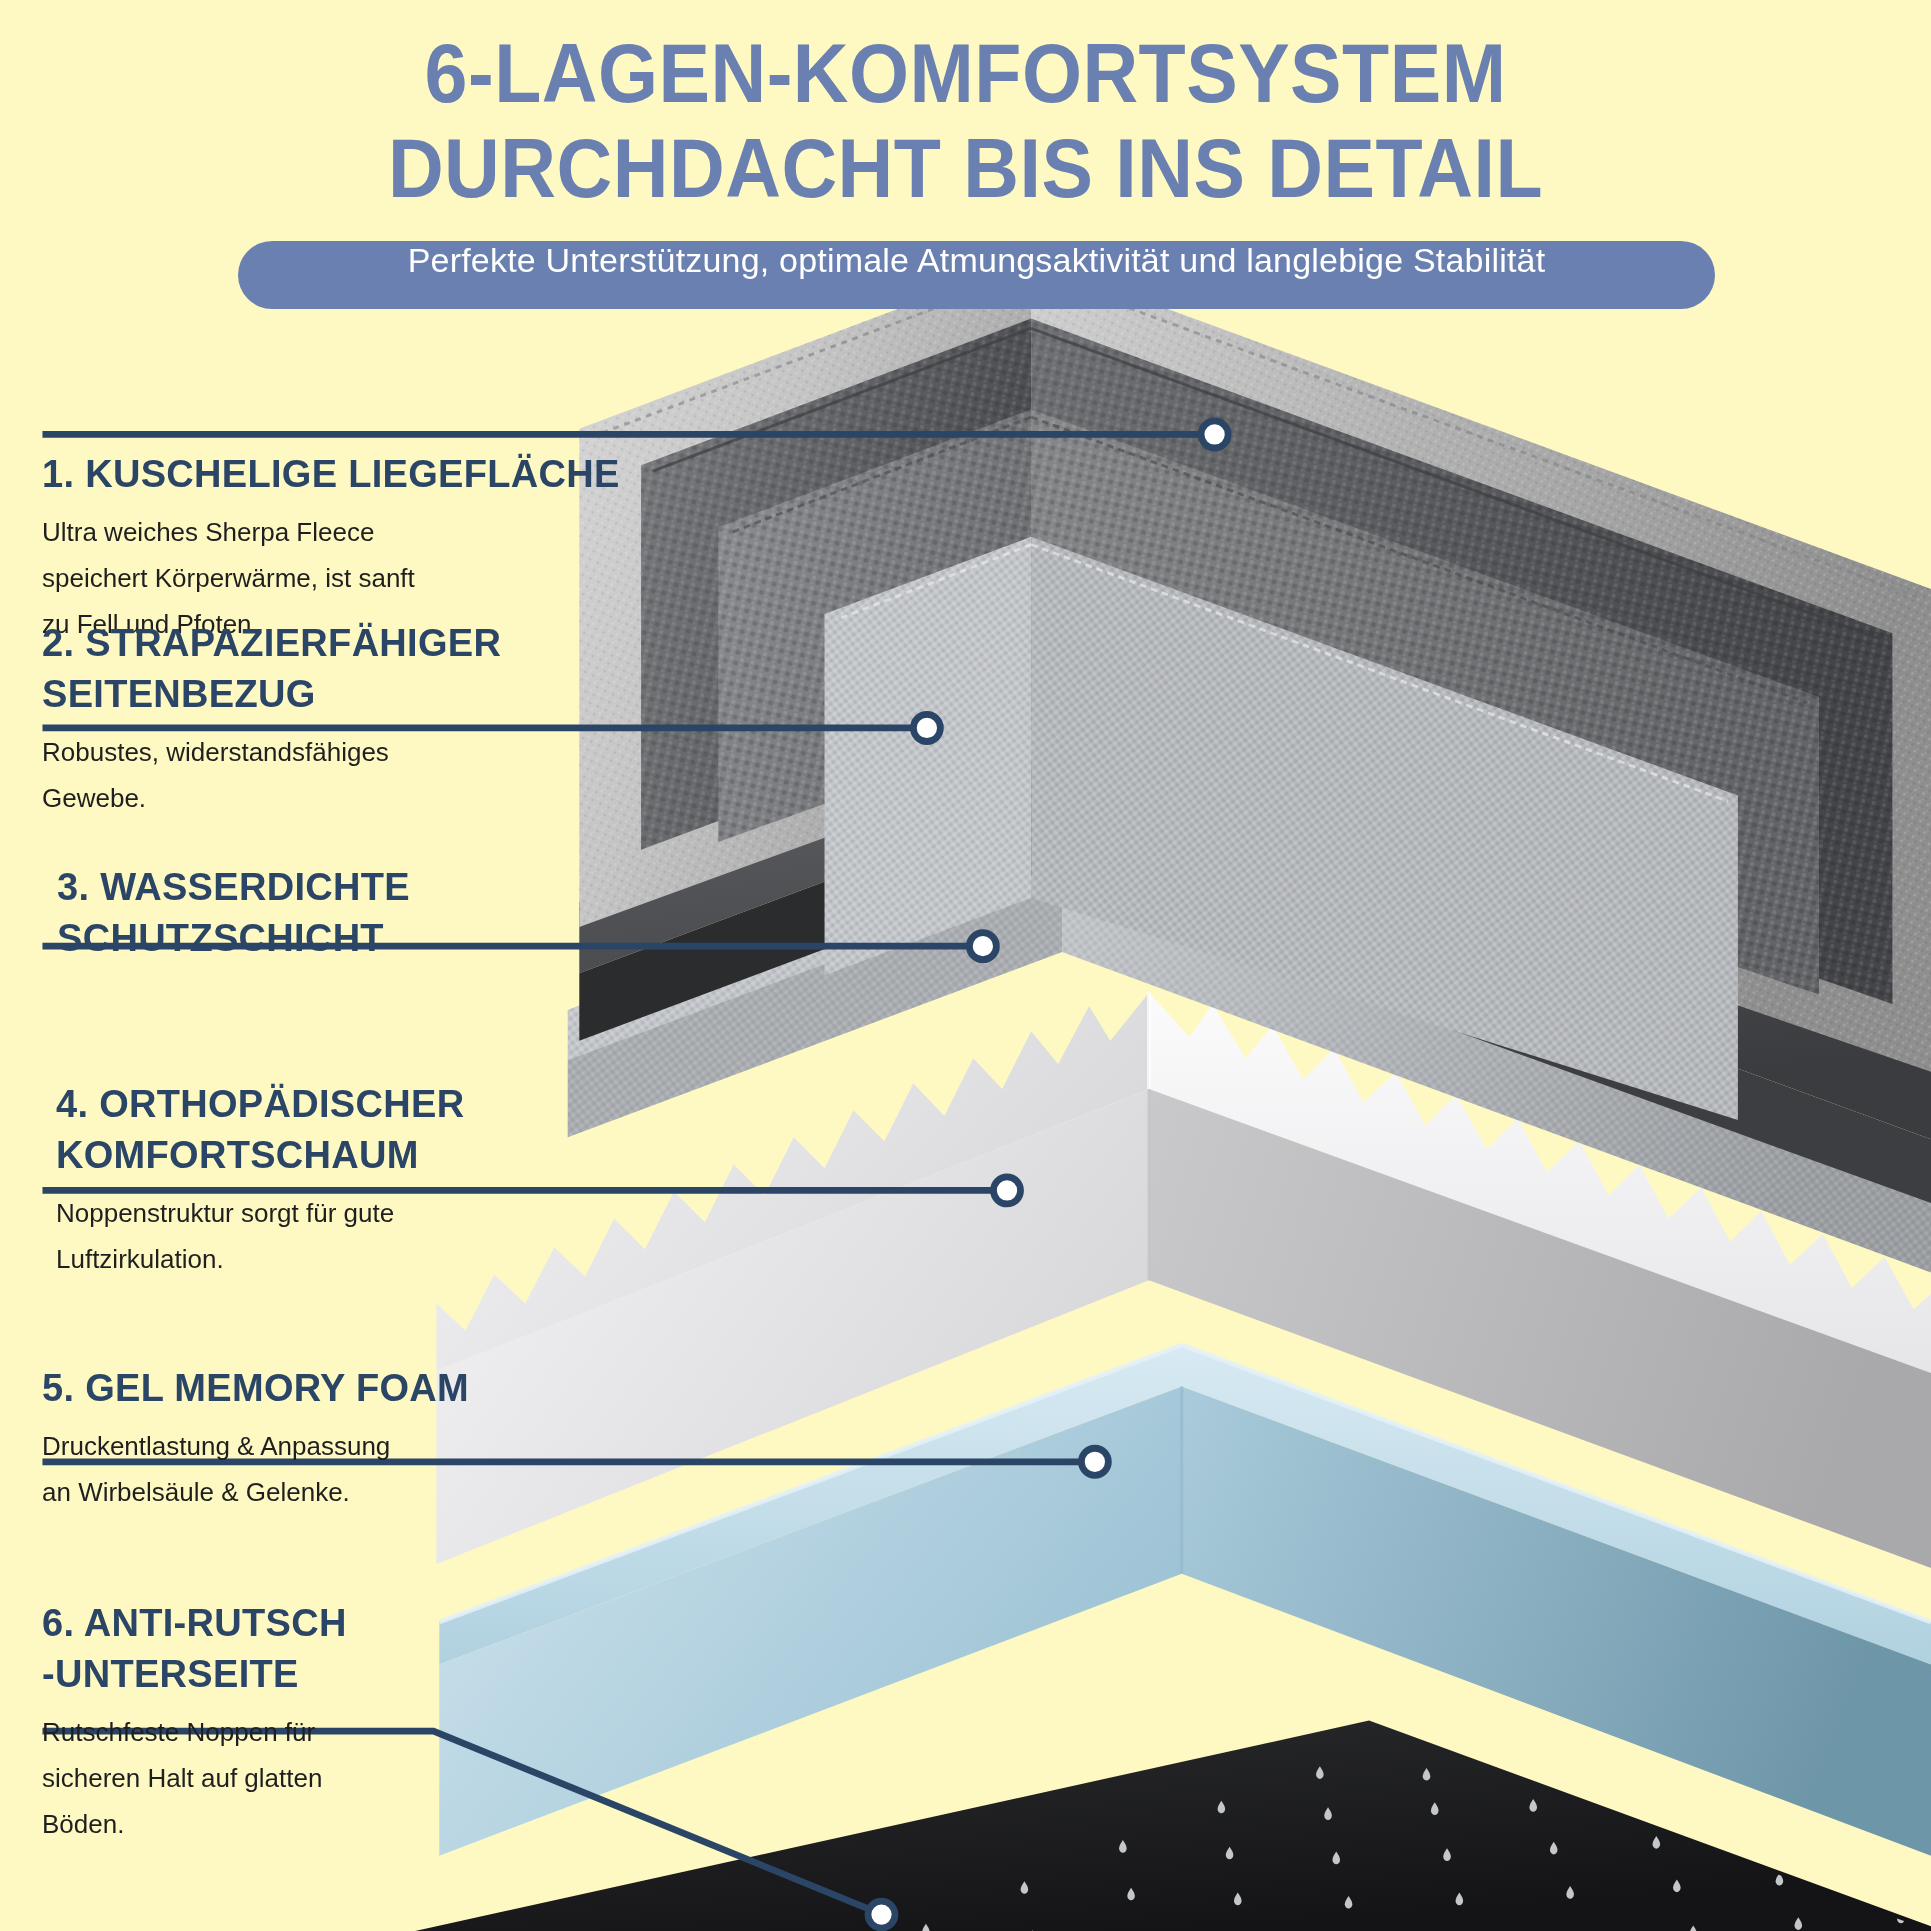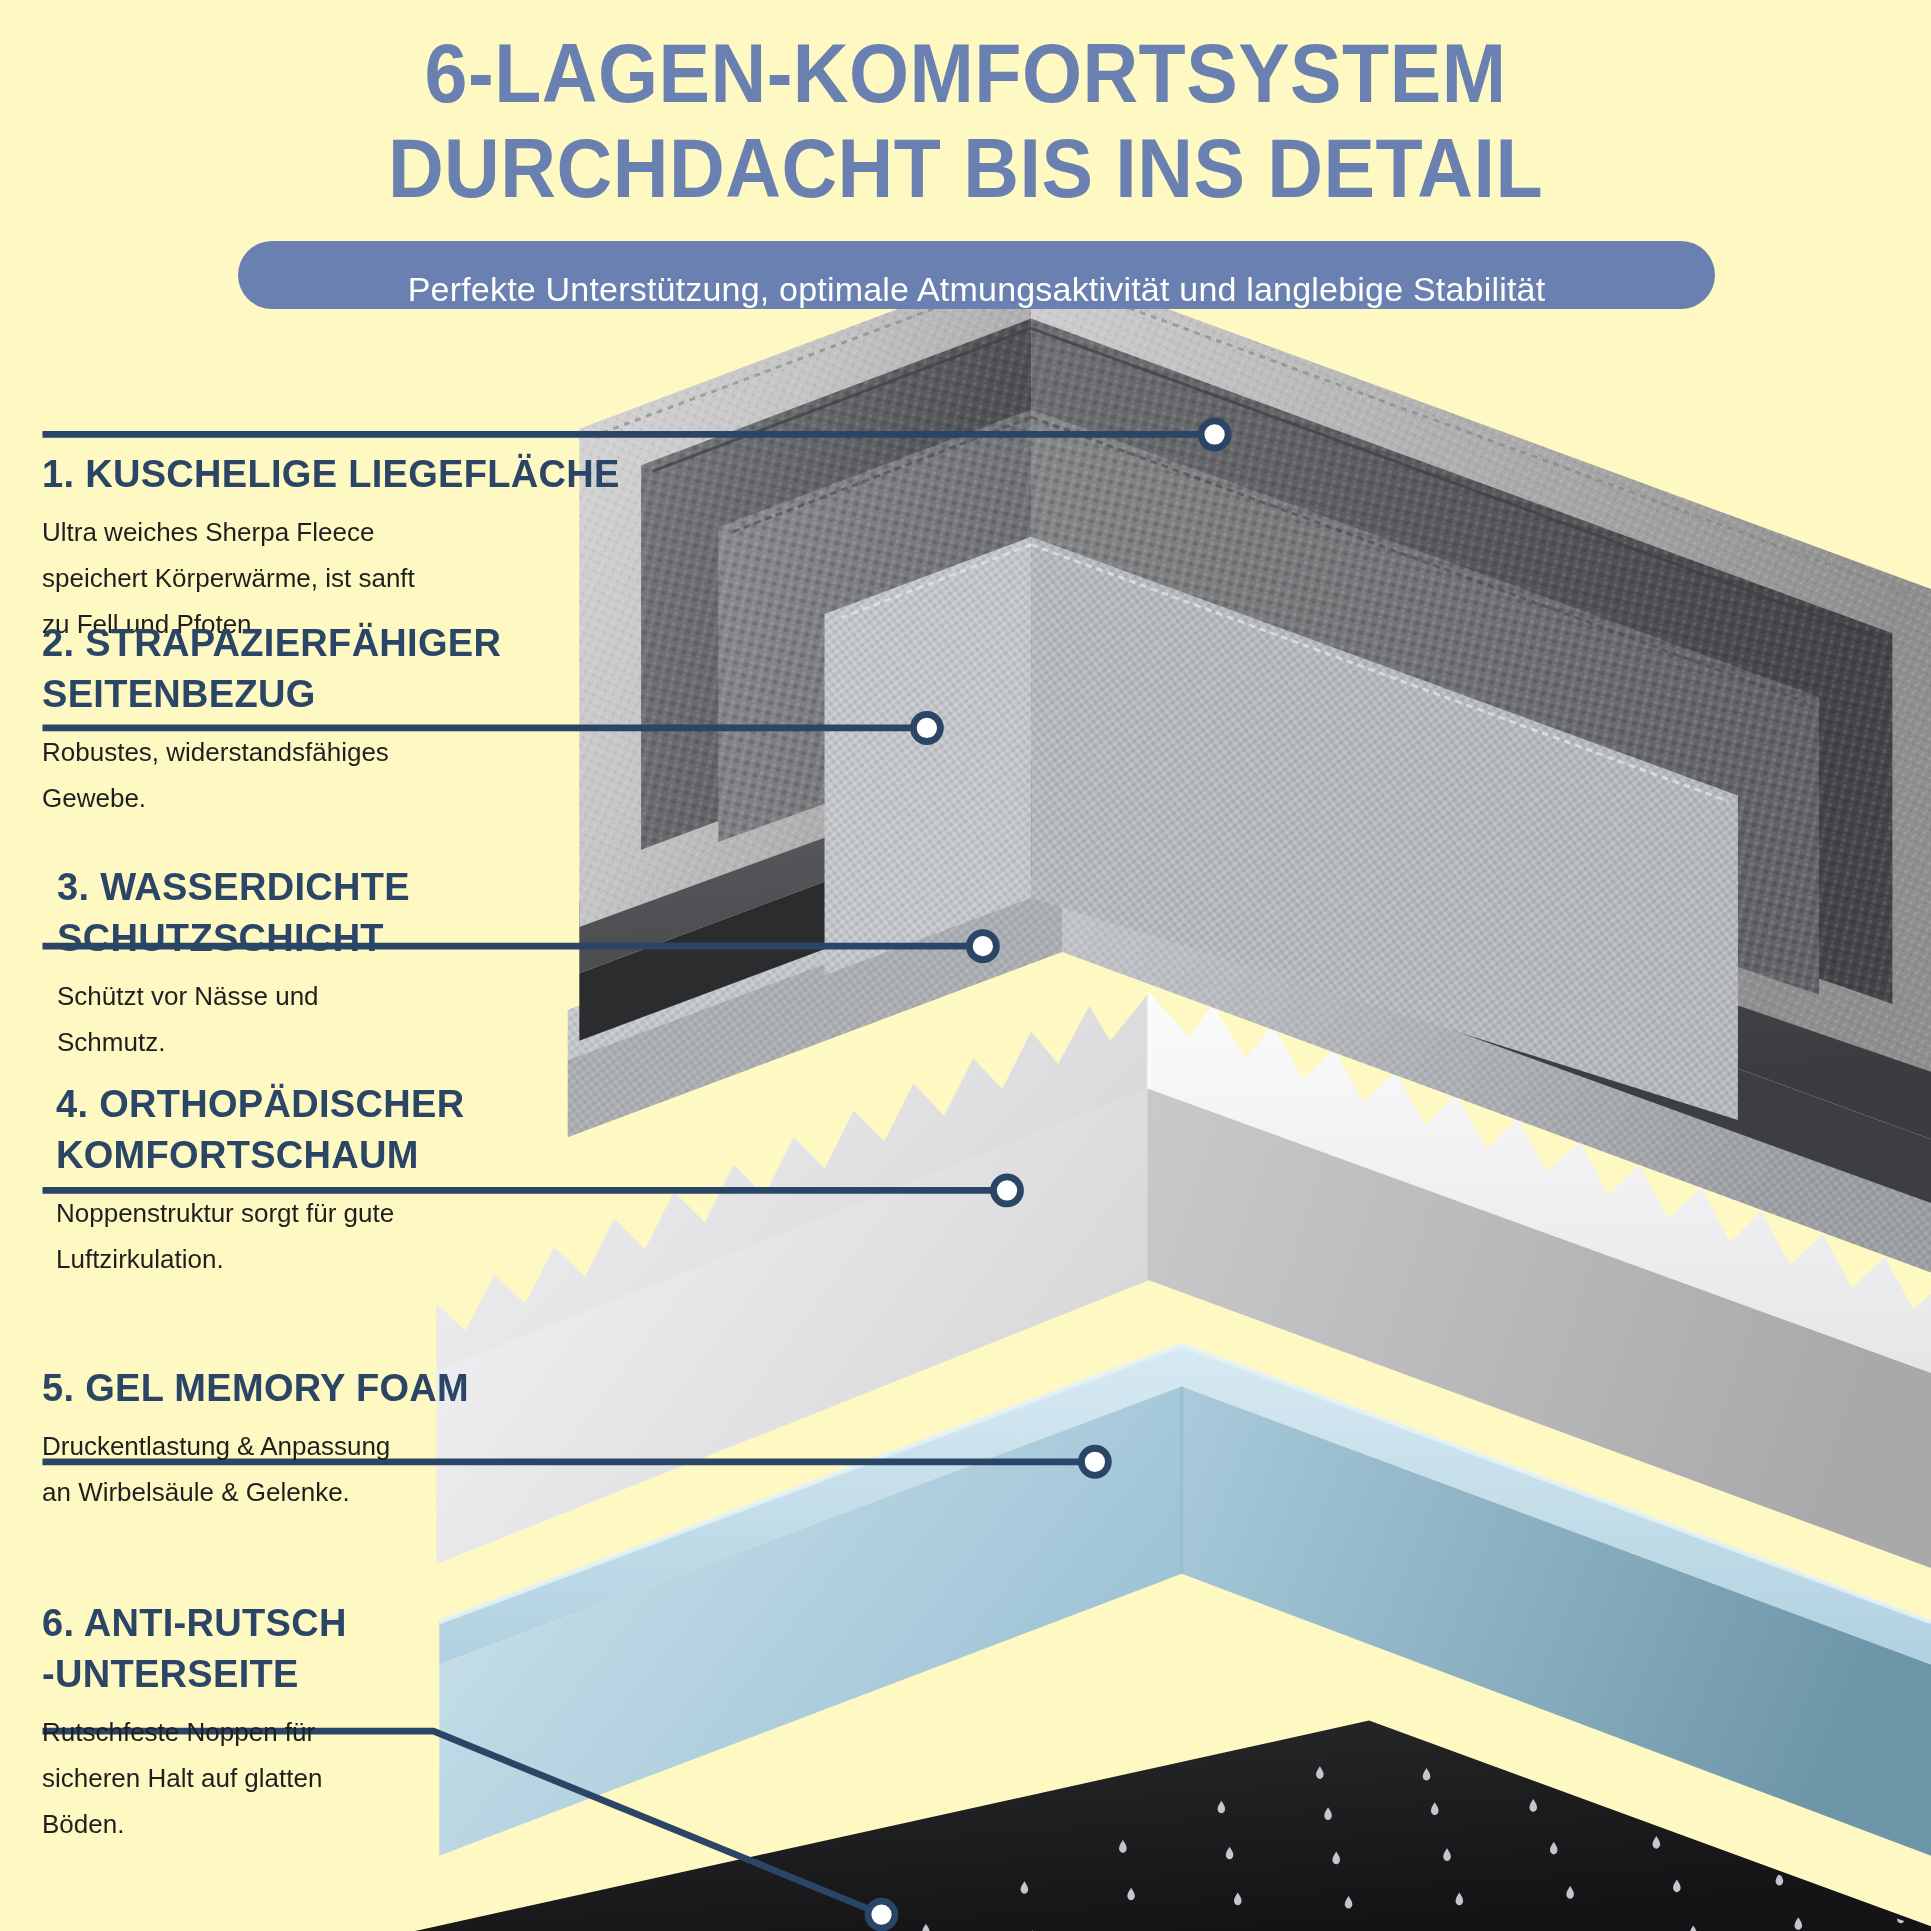--- a/index.html
+++ b/index.html
@@ -44,21 +44,21 @@
 
   #subtitle-pill {
     position: absolute;
     left: 238px;
     top: 241px;
     width: 1477px;
     height: 68px;
     background: #6a80b0;
     border-radius: 35px;
     display: flex;
-    align-items: flex-end;
+    align-items: flex-start;
     justify-content: center;
   }
   #subtitle-text {
     font-family: "Liberation Sans Narrow", "Liberation Sans", sans-serif;
     font-size: 34px;
     color: #ffffff;
     white-space: nowrap;
     letter-spacing: 0.2px;
   }
 
@@ -439,22 +439,20 @@
   <div class="callout-block" id="callout-2">
     <div class="callout-heading">2. STRAPAZIERFÄHIGER
 SEITENBEZUG</div>
     <div class="callout-body">Robustes, widerstandsfähiges
 Gewebe.</div>
   </div>
 
   <div class="callout-block" id="callout-3">
     <div class="callout-heading">3. WASSERDICHTE
 SCHUTZSCHICHT</div>
-    <div class="callout-body">Schützt vor Nässe und
-Schmutz.</div>
   </div>
 
   <div class="callout-block" id="callout-4">
     <div class="callout-heading">4. ORTHOPÄDISCHER
 KOMFORTSCHAUM</div>
     <div class="callout-body">Noppenstruktur sorgt für gute
 Luftzirkulation.</div>
   </div>
 
   <div class="callout-block" id="callout-5">

